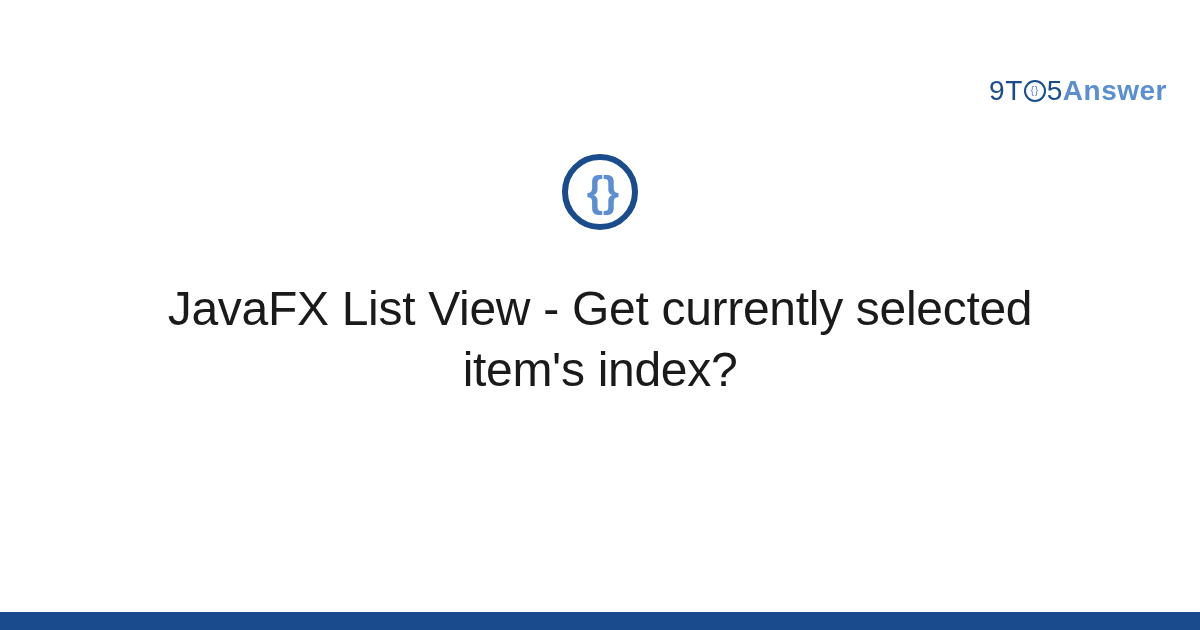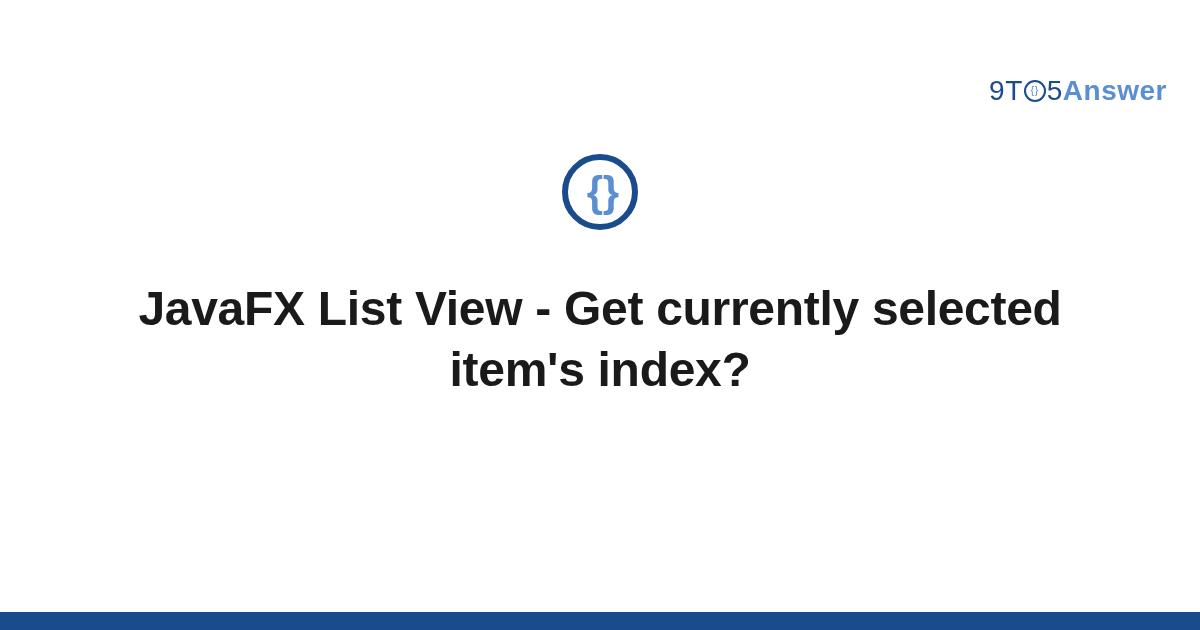--- a/index.html
+++ b/index.html
@@ -81,21 +81,21 @@
     .topic-icon-braces {
       font-size: 42px;
       color: #5b8fd1;
       font-weight: 700;
       letter-spacing: -6px;
       line-height: 1;
       font-family: "Helvetica Neue", Arial, sans-serif;
     }
     .title {
       font-size: 48px;
-      font-weight: 700;
+      font-weight: 400;
       color: #1a1a1a;
       text-align: center;
       line-height: 1.28;
       max-width: 960px;
       letter-spacing: -0.3px;
     }
     .footer-bar {
       position: absolute;
       bottom: 0;
       left: 0;

